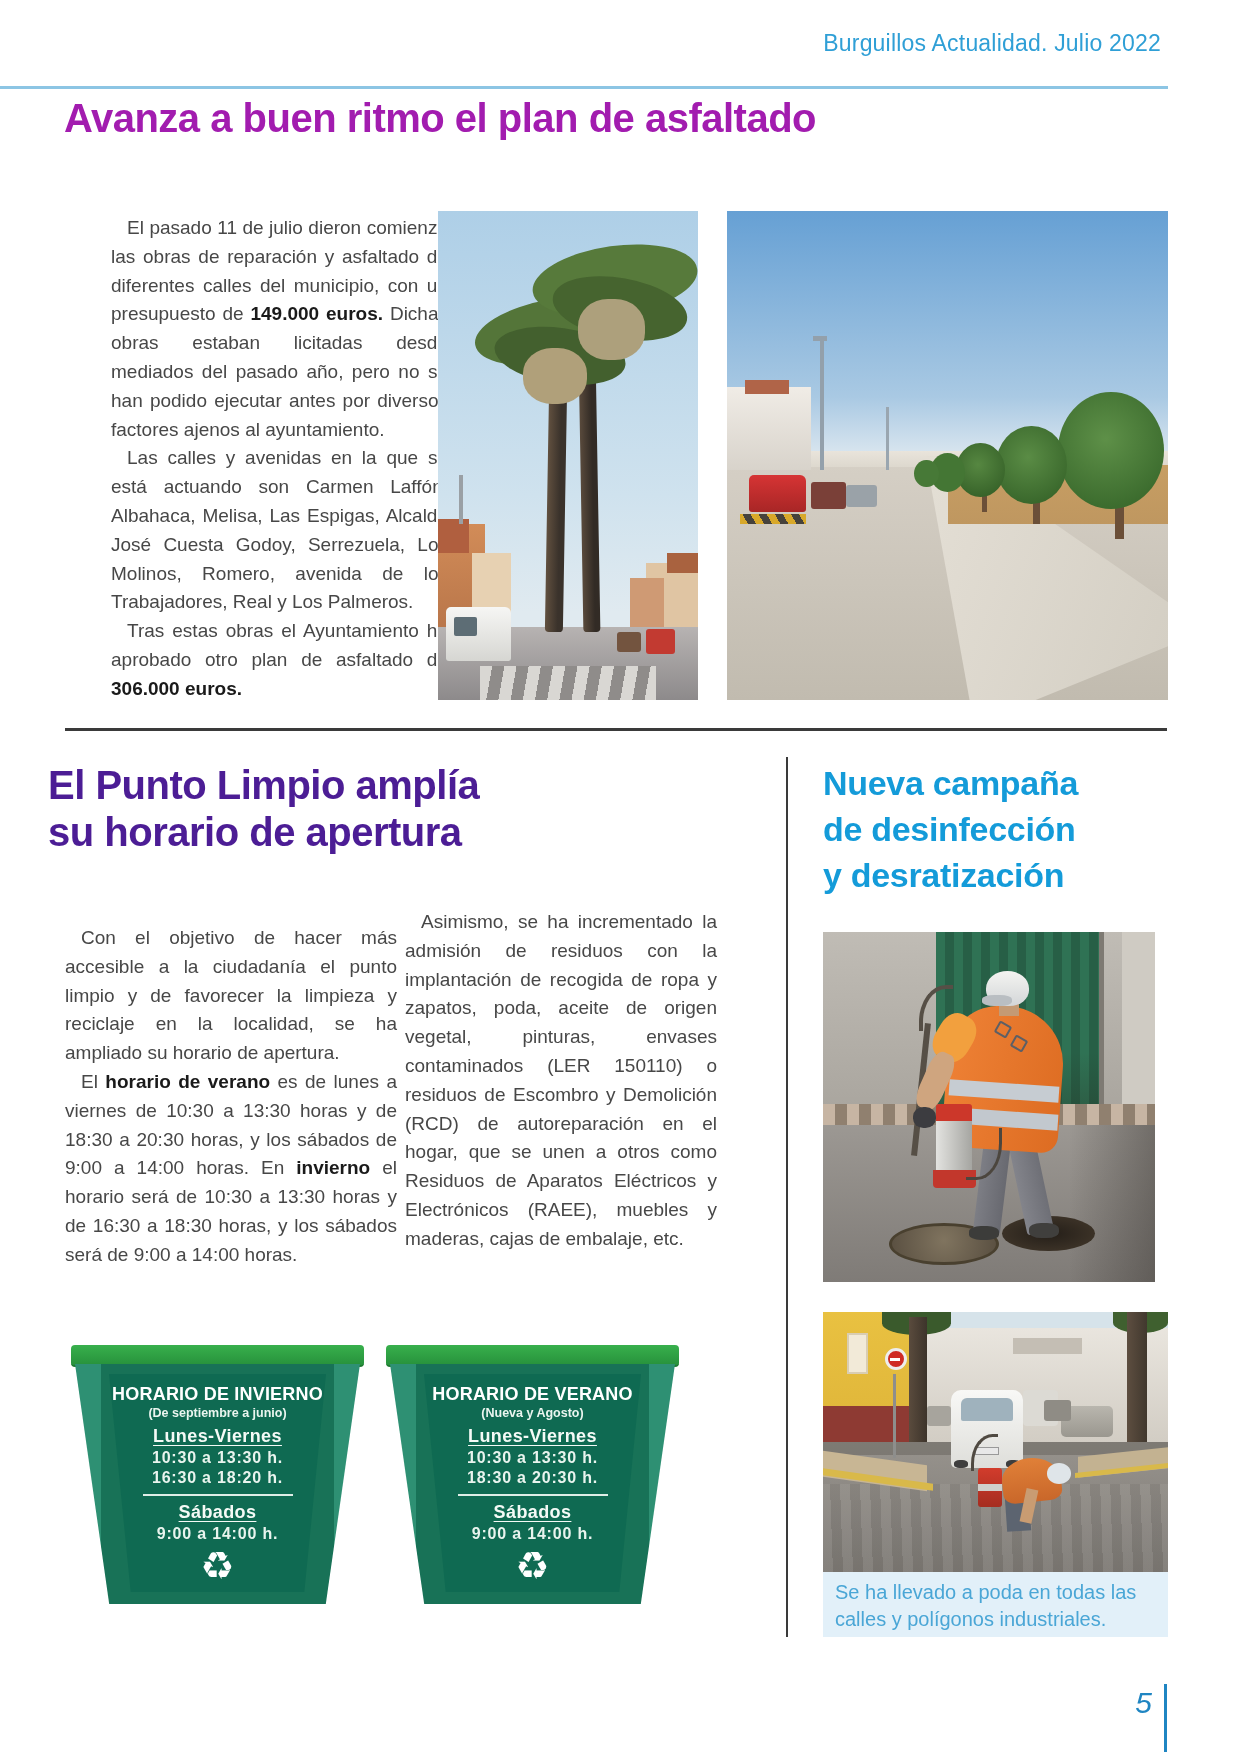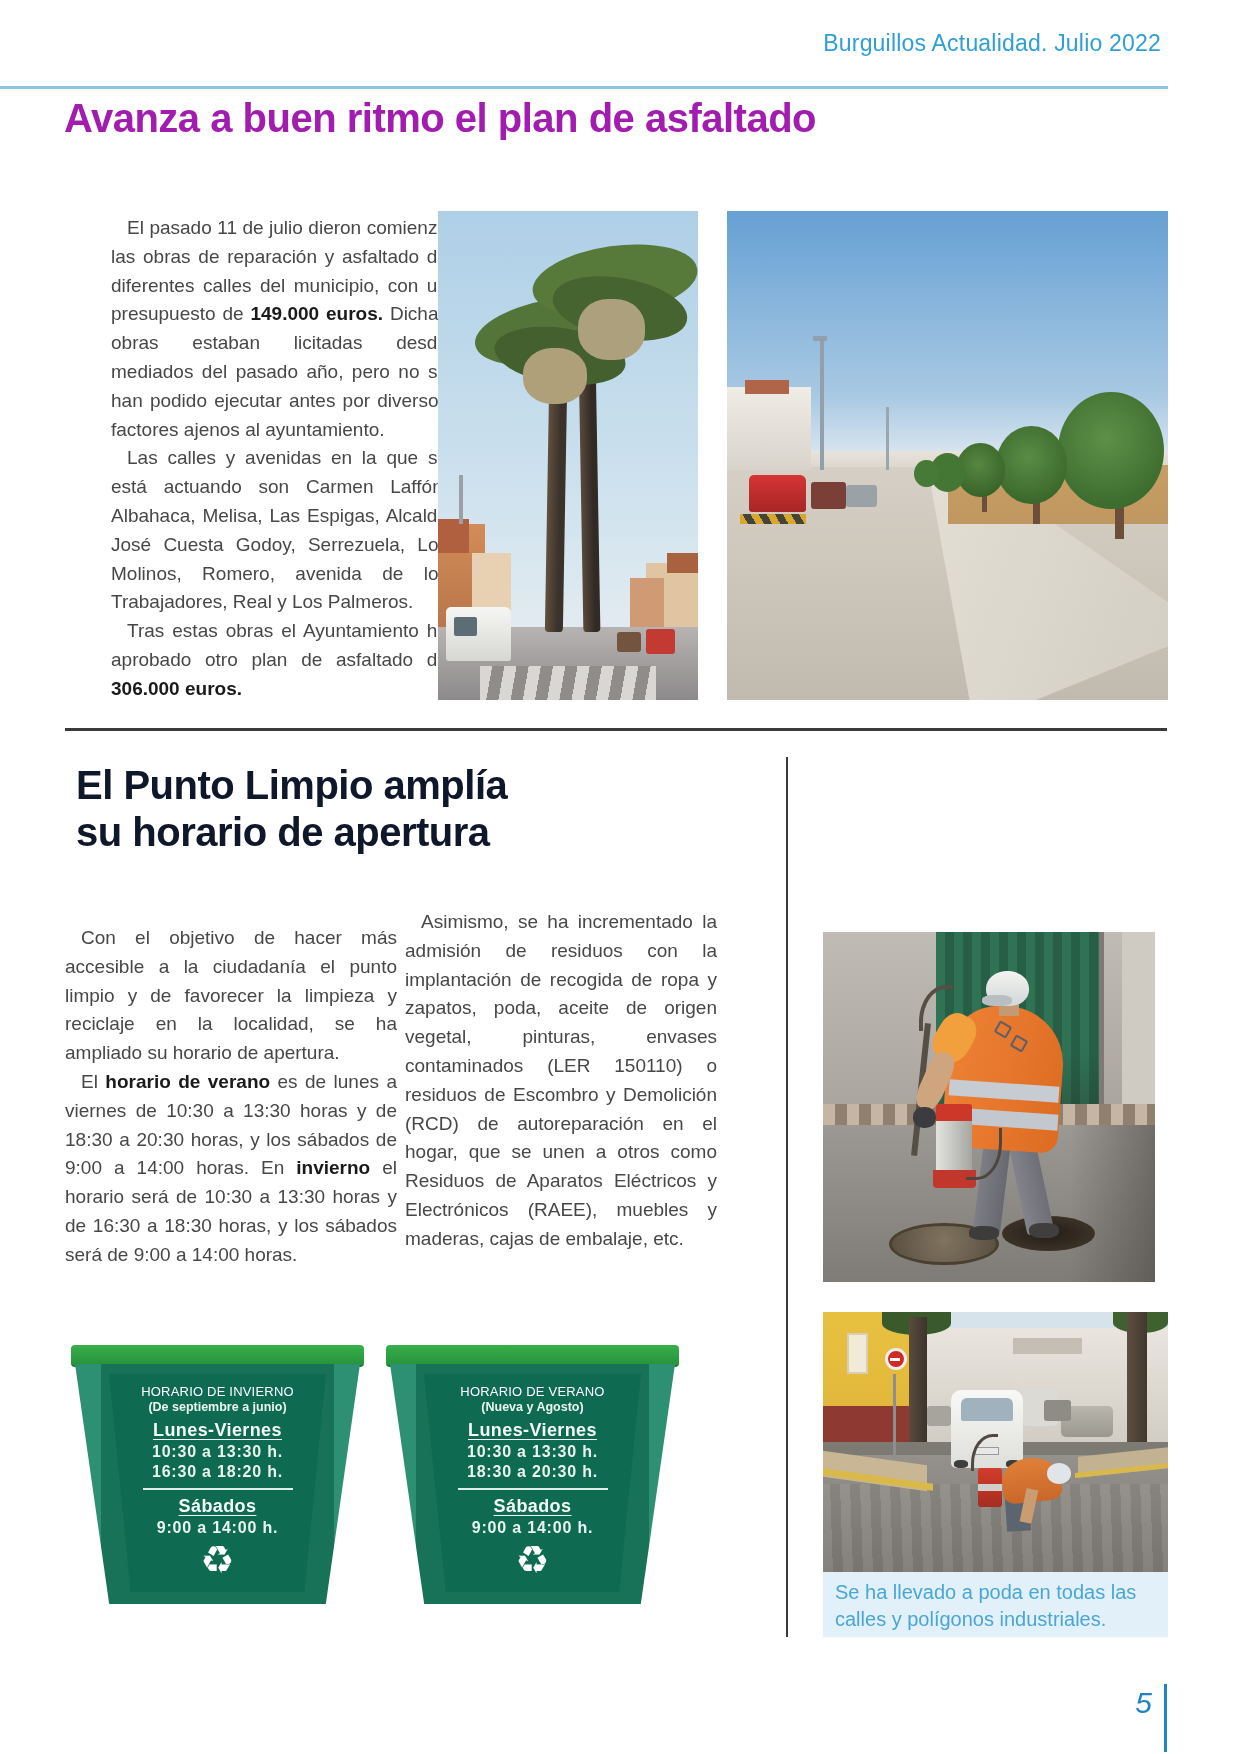--- a/index.html
+++ b/index.html
@@ -16,37 +16,37 @@
   .a1text{position:absolute;left:65px;top:214px;width:337px;margin-left:46px;}
   p.para{margin:0;text-indent:16px;}
   .bold{font-weight:bold;color:#1a1a1a;}
 
   .photo{position:absolute;overflow:hidden;background:#cfe0ec;}
   .photo div{position:absolute;}
 
   .divh{position:absolute;left:65px;top:728px;width:1102px;height:3px;background:#3a3a3a;}
   .divv{position:absolute;left:786px;top:757px;width:2px;height:880px;background:#3a3a3a;}
 
-  .a2title{position:absolute;left:76px;top:762px;font-size:40px;font-weight:bold;color:#0f172a;
+  .a2title{position:absolute;left:48px;top:762px;font-size:40px;font-weight:bold;color:#4c1d95;
            line-height:47px;letter-spacing:-.5px;}
   .a2col1{position:absolute;left:65px;top:924px;width:332px;}
   .a2col2{position:absolute;left:405px;top:908px;width:312px;}
 
   .sbtitle{position:absolute;left:823px;top:760px;font-size:34px;font-weight:bold;color:#149bd9;
            line-height:46px;letter-spacing:-.3px;}
 
   .bin{position:absolute;top:1345px;width:285px;height:260px;}
   .bin-lid{position:absolute;left:-4px;top:0;width:293px;height:20px;border-radius:4px;
            background:linear-gradient(#38b04c,#27923c);border-bottom:2px solid #1d7a30;}
   .bin-body{position:absolute;left:0;top:19px;width:285px;height:240px;
             background:linear-gradient(90deg,#2e9073 0 26px,#187257 26px 259px,#2e9073 259px);
             clip-path:polygon(0 0,100% 0,88% 100%,12% 100%);}
   .bin-panel{position:absolute;left:34px;top:10px;width:217px;height:218px;background:#0f6a52;
              clip-path:polygon(0 0,100% 0,90% 100%,10% 100%);text-align:center;color:#ffffff;}
-  .bin-title{margin-top:10px;font-size:13px;font-weight:normal;letter-spacing:.2px;color:#ffffff;}
+  .bin-title{margin-top:10px;font-size:18px;font-weight:bold;letter-spacing:.2px;color:#ffffff;}
   .bin-sub{margin-top:1px;font-size:12.5px;font-weight:bold;color:#eaf5ef;}
   .bin-day{margin-top:6px;font-size:18px;font-weight:bold;letter-spacing:.4px;color:#f4faf6;
            text-decoration:underline;text-underline-offset:3px;}
   .bin-time{margin-top:2px;font-size:16px;font-weight:bold;letter-spacing:.8px;color:#e9f4ee;}
   .bin-sep{width:150px;height:2px;background:#dfeee7;margin:7px auto 0;}
   .bin-recycle{margin-top:2px;font-size:38px;line-height:42px;color:#ffffff;
                font-family:"DejaVu Sans",sans-serif;}
 
   .caption{position:absolute;left:823px;top:1572px;width:345px;height:65px;background:#e2f0f9;
            color:#4aa6d6;font-size:20px;line-height:27px;padding:7px 12px;box-sizing:border-box;}
@@ -167,20 +167,25 @@
         <div class="bin-time">10:30 a 13:30 h.</div>
         <div class="bin-time">18:30 a 20:30 h.</div>
         <div class="bin-sep"></div>
         <div class="bin-day">Sábados</div>
         <div class="bin-time">9:00 a 14:00 h.</div>
         <div class="bin-recycle">♻</div>
       </div>
     </div>
   </div>
 
+  <div class="sbtitle">
+    <div>Nueva campaña</div>
+    <div>de desinfección</div>
+    <div>y desratización</div>
+  </div>
 
   <div class="photo" style="left:823px;top:932px;width:332px;height:350px;background:#a7a39c;">
     <div style="left:0;top:0;width:100%;height:50%;background:linear-gradient(#c0bcb5,#aaa69f);"></div>
     <div style="left:34%;top:0;width:50%;height:49%;background:repeating-linear-gradient(90deg,#2f7254 0 9px,#275f46 9px 18px);"></div>
     <div style="left:34%;top:0;width:50%;height:49%;background:linear-gradient(transparent 70%,rgba(40,40,30,.25));"></div>
     <div style="right:0;top:0;width:10%;height:50%;background:#cfcbc3;"></div>
     <div style="left:83%;top:0;width:1.5%;height:49%;background:#7e7a73;"></div>
     <div style="left:0;top:49%;width:100%;height:6%;background:repeating-linear-gradient(90deg,#c7b5a3 0 12px,#90806f 12px 24px);"></div>
     <div style="left:0;top:55%;width:100%;height:45%;background:linear-gradient(#9c9893,#7f7b77);"></div>
     <div style="right:0;top:55%;width:26%;height:45%;background:linear-gradient(90deg,rgba(0,0,0,0),rgba(60,56,52,.45));"></div>

